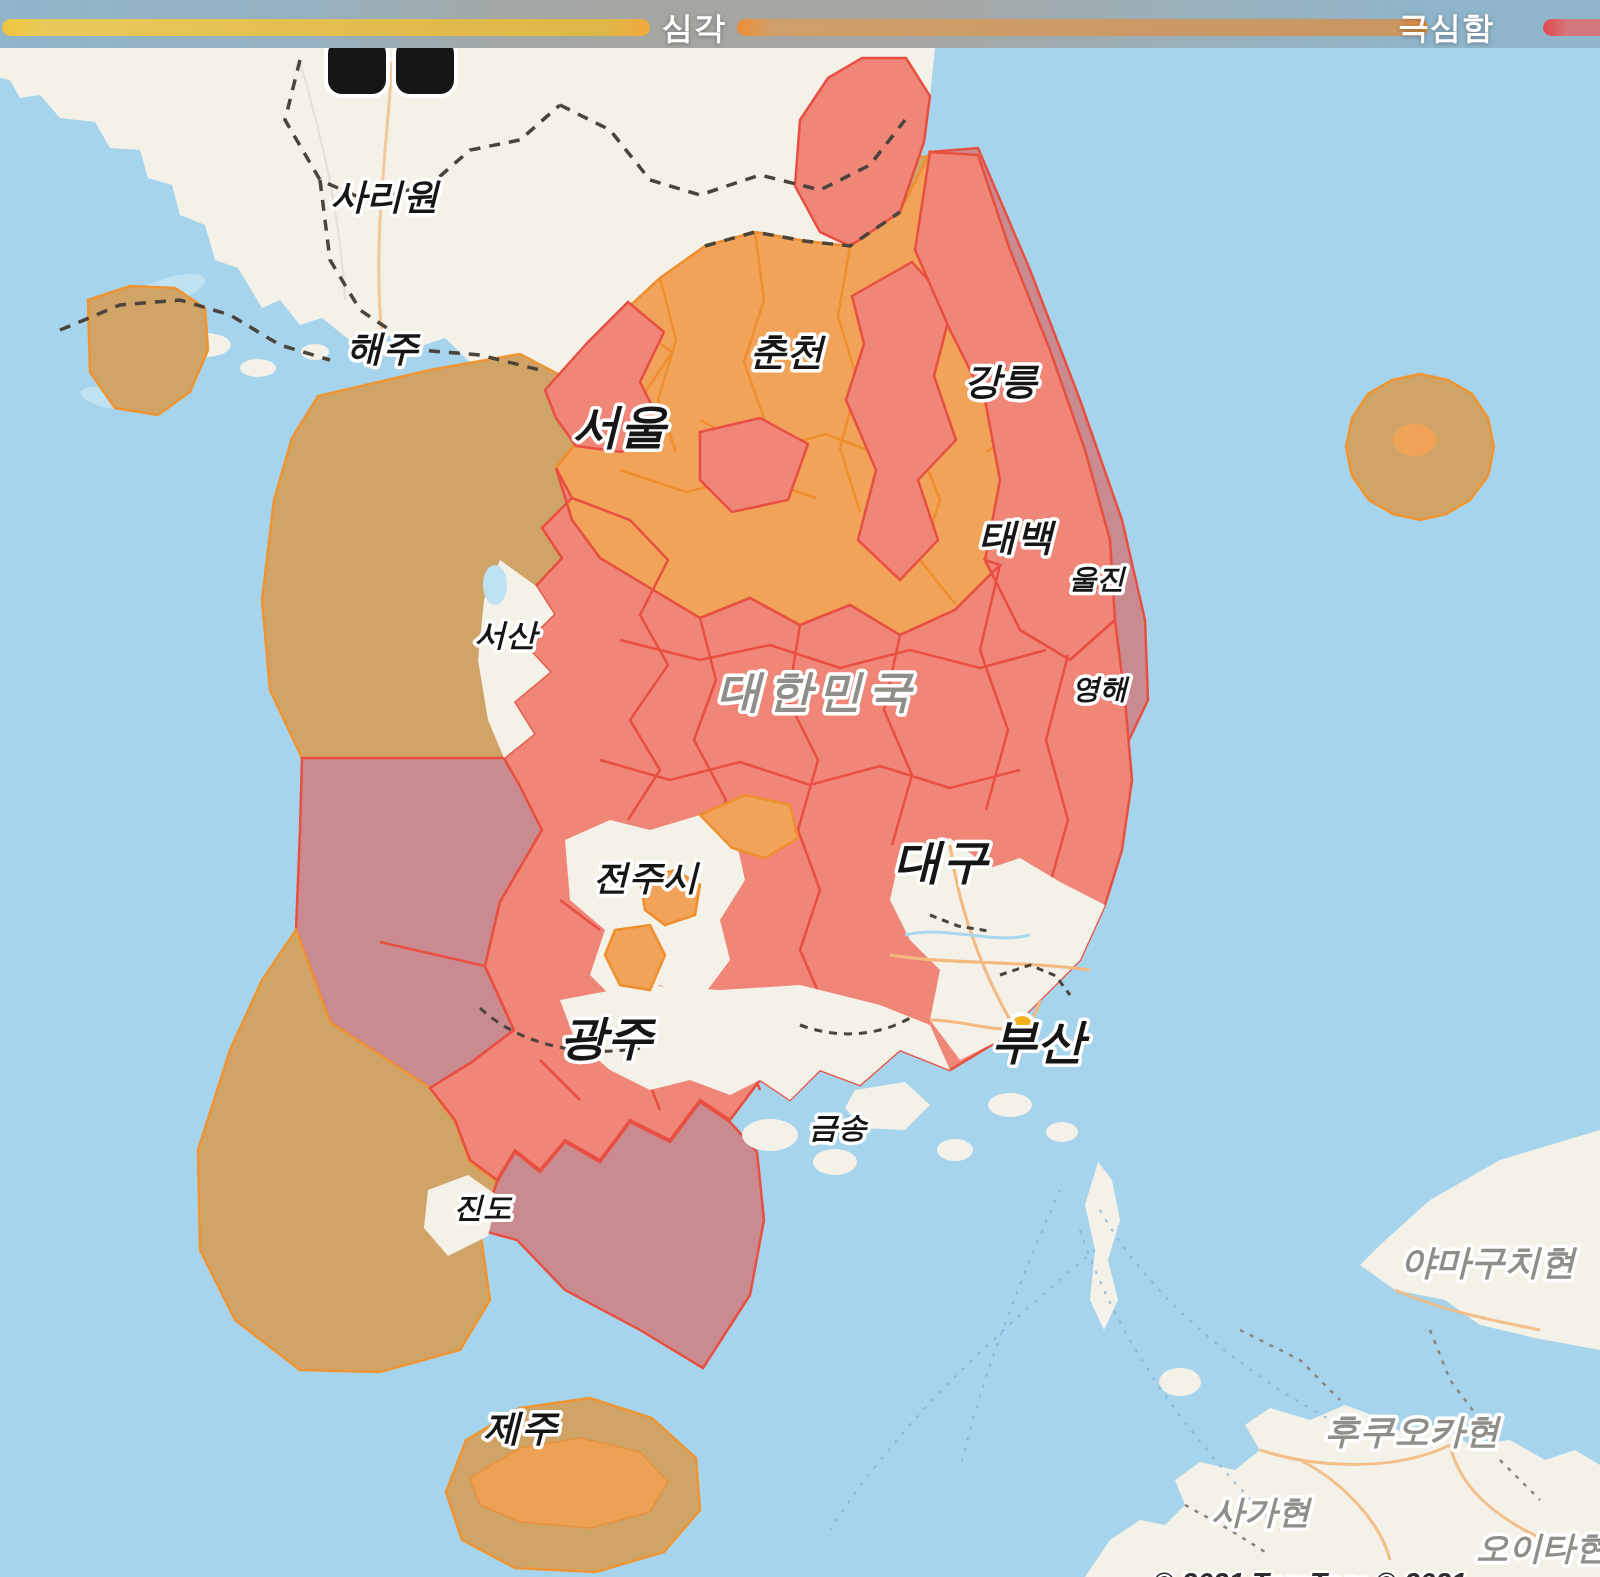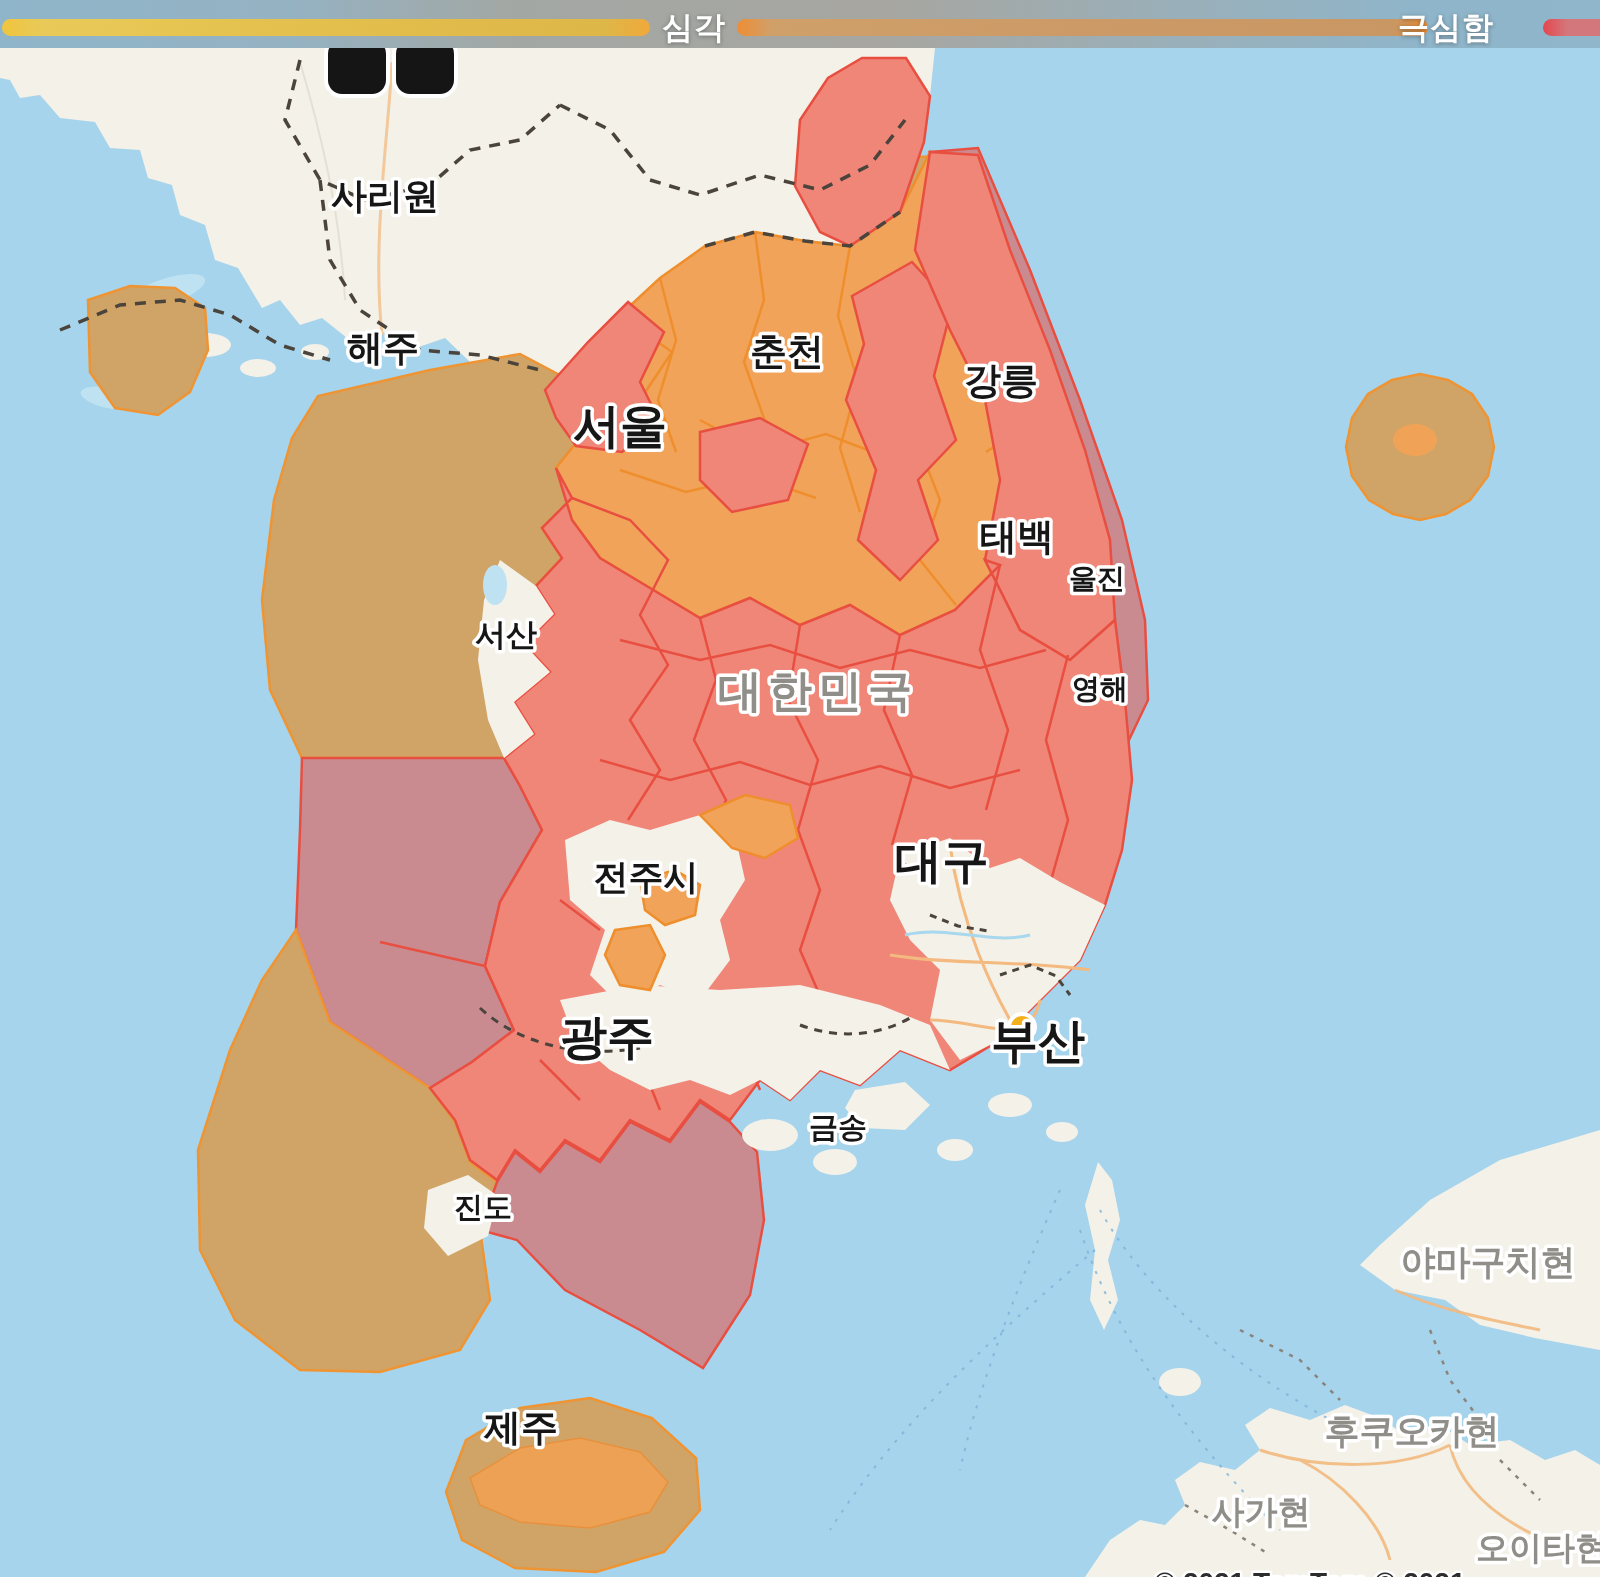--- a/index.html
+++ b/index.html
@@ -31,21 +31,21 @@
   }
   .legend .lg-label{
     position:absolute;top:8px;height:40px;line-height:40px;
     color:#ffffff;font-weight:700;font-size:31px;text-align:center;
     text-shadow:0 1px 4px rgba(40,40,40,.45);
     letter-spacing:1px;
   }
   .lg-severe{left:650px;width:88px;}
   .lg-extreme{left:1388px;width:116px;}
   
-  .map-wrap{position:absolute;top:0;left:0;width:1600px;height:1553px;z-index:1;}
+  .map-wrap{position:absolute;top:0;left:0;width:1600px;height:1553px;z-index:1;font-style:italic;}
   svg text{font-family:"Liberation Sans",sans-serif;font-weight:700;}
   .lbl{fill:#161616;stroke:#ffffff;stroke-width:7px;paint-order:stroke;stroke-linejoin:round;}
   .lbl-gray{fill:#8f8e89;stroke:#ffffff;stroke-width:7px;paint-order:stroke;stroke-linejoin:round;}
   .lbl-copy{fill:#2d2d2d;stroke:#ffffff;stroke-width:5px;paint-order:stroke;stroke-linejoin:round;}
 </style>
 </head>
 <body>
 
 <div class="map-wrap">
 <svg width="1600" height="1577" viewBox="0 0 1600 1577" xmlns="http://www.w3.org/2000/svg">

